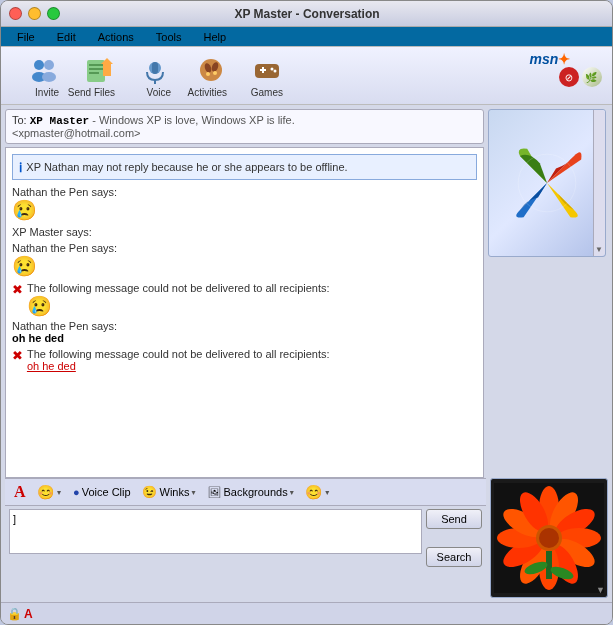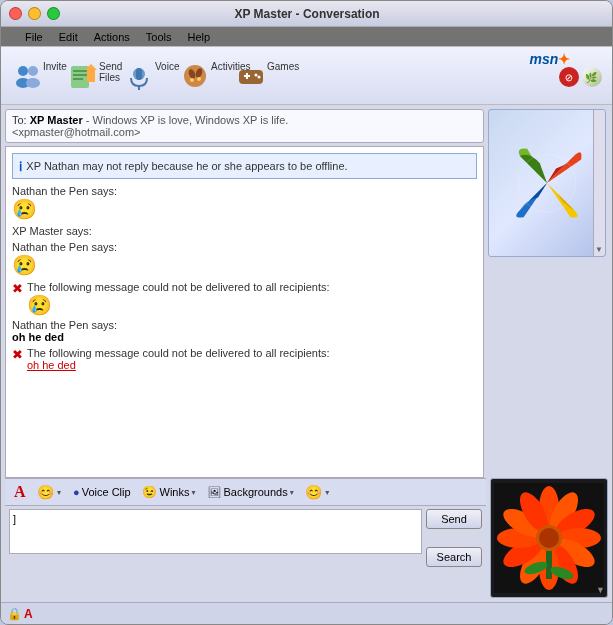--- a/index.html
+++ b/index.html
@@ -53,27 +53,27 @@
     .title-text {
       font-size: 12px;
       color: #333;
       font-weight: bold;
       flex: 1;
       text-align: center;
     }
 
     
     .menu-bar {
-      background: #737373;
+      background: #0369a1;
       height: 20px;
       display: flex;
       align-items: center;
-      padding: 0 18px;
+      padding: 0 10px;
       border-bottom: 1px solid #bbb;
-      gap: 4px;
+      gap: 10px;
     }
 
     .menu-item {
       padding: 1px 6px;
       font-size: 11px;
       color: #000;
       cursor: pointer;
     }
 
     
@@ -88,21 +88,22 @@
     }
 
     .toolbar-buttons {
       display: flex;
       align-items: center;
       gap: 4px;
     }
 
     .toolbar-btn {
       display: flex;
-      align-items: flex-start;
+      flex-direction: column;
+      align-items: flex-end;
       width: 52px;
       padding: 3px 2px;
       cursor: pointer;
       border-radius: 3px;
     }
 
     .toolbar-icon {
       width: 32px;
       height: 32px;
       display: flex;
@@ -137,21 +138,21 @@
     .to-field {
       background: #f8f8ff;
       border: 1px solid #aab;
       border-radius: 3px;
       padding: 4px 6px;
       margin-bottom: 3px;
       font-size: 11px;
     }
 
     .to-field .to-label { color: #333; }
-    .to-field .username { font-weight: bold; }
+    .to-field .username { font-weight: bold; font-family: Liberation Mono, monospace; }
     .to-field .status { color: #555; }
     .to-field .email { color: #555; }
 
     
     .chat-log {
       background: white;
       border: 1px solid #aab;
       flex: 1;
       overflow-y: auto;
       padding: 6px;

